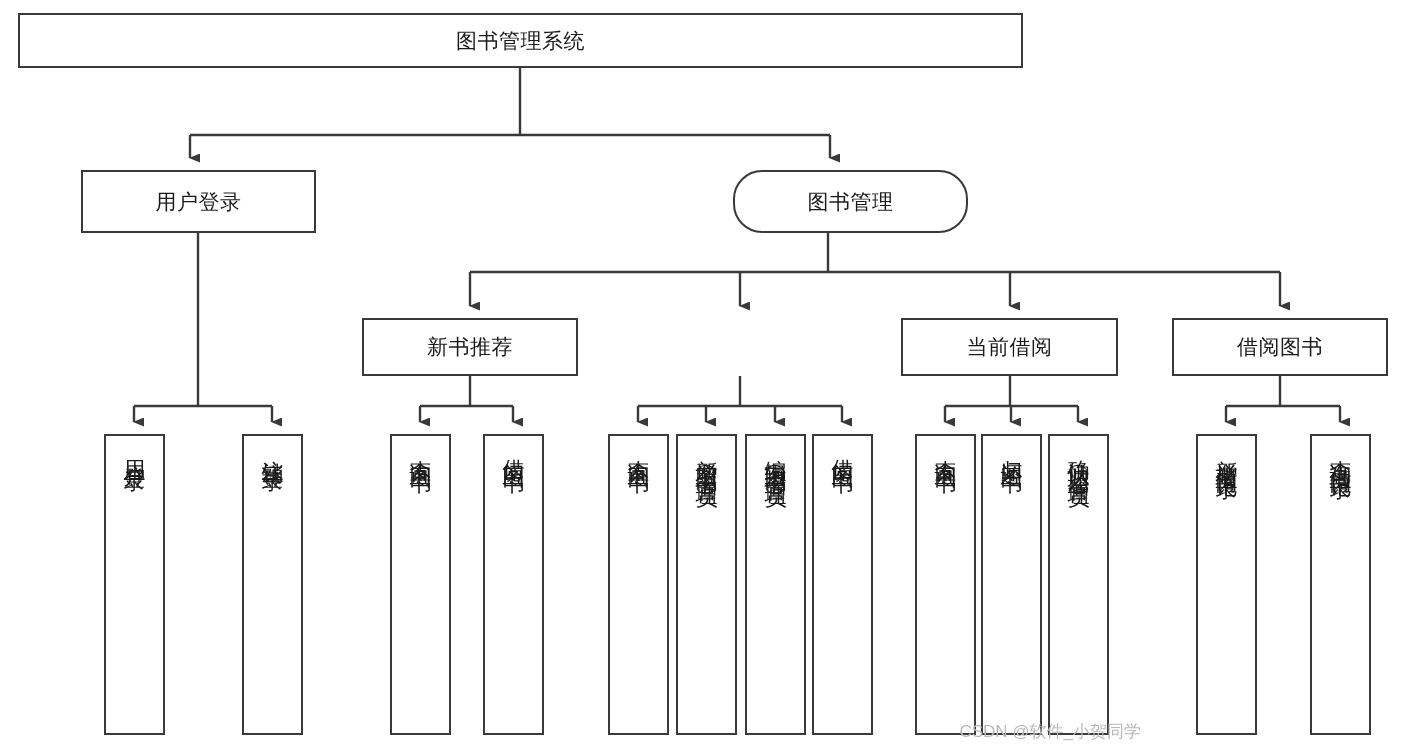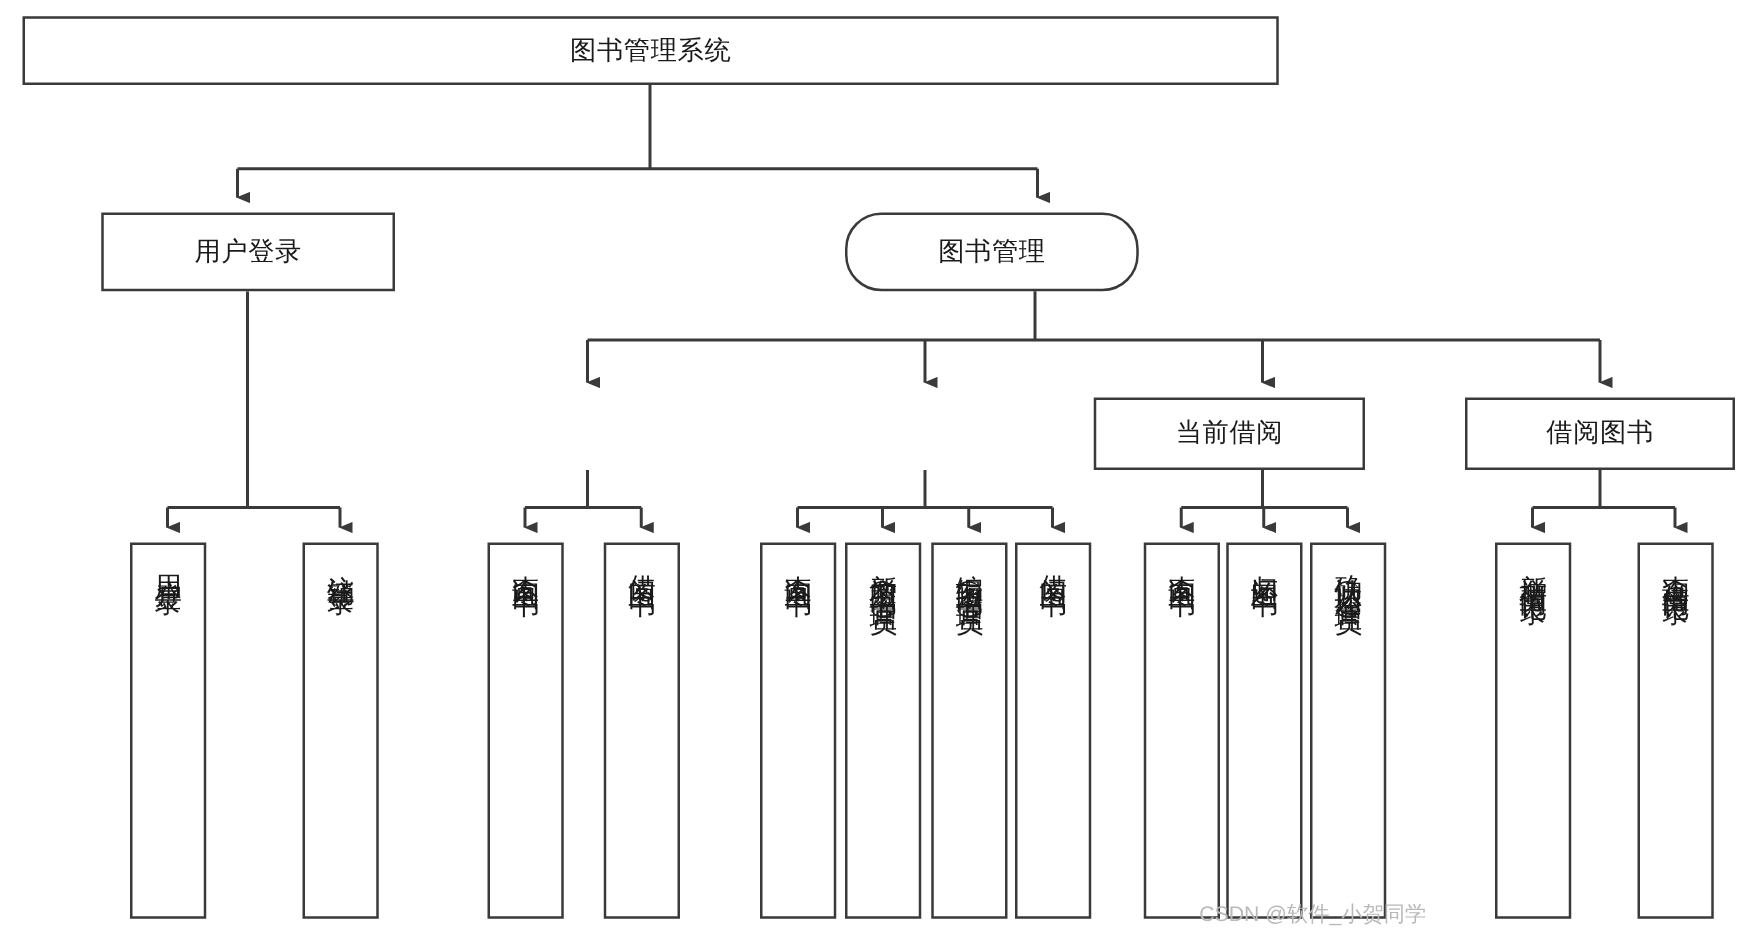--- a/index.html
+++ b/index.html
@@ -130,25 +130,28 @@
     </g>
   </svg>
 
   <div class="node root horiz" style="left:18px; top:13px; width:1005px; height:55px;">
     <span class="node-label">图书管理系统</span>
   </div>
 
   <div class="node horiz" style="left:81px; top:170px; width:235px; height:63px;">
     <span class="node-label">用户登录</span>
   </div>
-  <div class="node horiz" style="left:676px; top:170px; width:235px; height:63px;border-radius:29px;">
+  <div class="node horiz" style="left:733px; top:170px; width:235px; height:63px;border-radius:29px;">
     <span class="node-label">图书管理</span>
   </div>
 
-  <div class="node horiz" style="left:875px; top:318px; width:217px; height:58px;">
+  <div class="node horiz" style="left:362px; top:318px; width:216px; height:58px;">
+    <span class="node-label">新书推荐</span>
+  </div>
+  <div class="node horiz" style="left:901px; top:318px; width:217px; height:58px;">
     <span class="node-label">当前借阅</span>
   </div>
   <div class="node horiz" style="left:1172px; top:318px; width:216px; height:58px;">
     <span class="node-label">借阅图书</span>
   </div>
 
   <div class="node vert" style="left:104px; top:434px; width:61px; height:301px;">
     <span class="node-label">用户登录</span>
   </div>
   <div class="node vert" style="left:242px; top:434px; width:61px; height:301px;">

